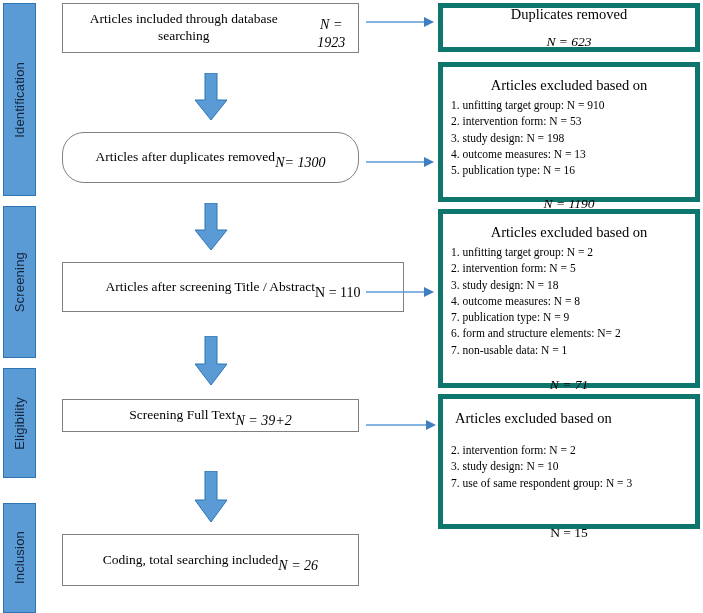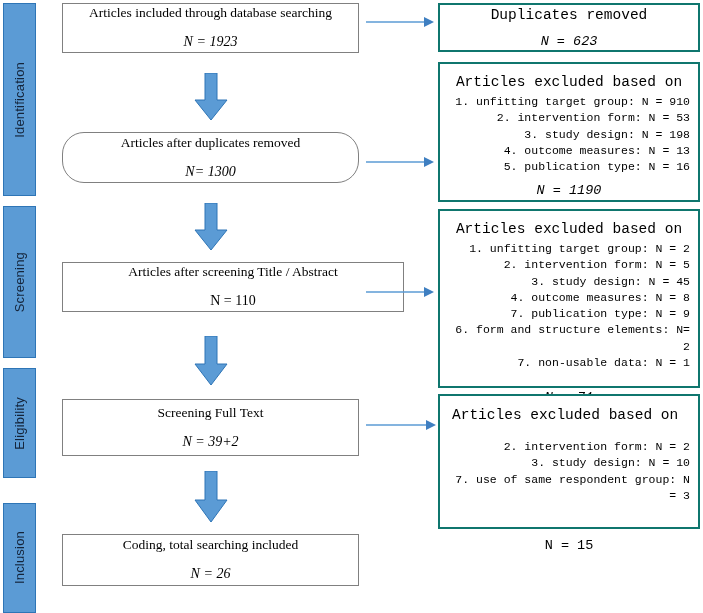--- a/index.html
+++ b/index.html
@@ -40,21 +40,21 @@
 
   
   .flow-box {
     position: absolute;
     background: #ffffff;
     border: 1px solid #808080;
     box-sizing: border-box;
     font-family: "Liberation Serif", serif;
     color: #000000;
     display: flex;
-    flex-direction: column;
+    flex-direction: row;
     align-items: center;
     justify-content: center;
   }
   .flow-box .line1 {
     font-size: 13.5px;
     line-height: 1.25;
     text-align: center;
   }
   .flow-box .line2 {
     font-size: 14px;
@@ -63,23 +63,23 @@
     margin-top: 11px;
   }
   .flow-box .line2.italic {
     font-style: italic;
   }
 
   
   .excl-box {
     position: absolute;
     background: #ffffff;
-    border: 2px solid #0f766e;
+    border: 5px solid #0f766e;
     box-sizing: border-box;
-    font-family: Liberation Mono, monospace;
+    font-family: Liberation Serif, serif;
     color: #000000;
     padding: 6px 8px;
     display: flex;
     flex-direction: column;
   }
   .excl-box.center-content {
     align-items: center;
     justify-content: center;
   }
   .excl-title {
@@ -94,21 +94,21 @@
   }
   .excl-reasons {
     list-style: none;
     margin: 2px 0 0 0;
     padding: 0;
     width: 100%;
   }
   .excl-reasons li {
     font-size: 11.5px;
     line-height: 1.42;
-    text-align: right;
+    text-align: left;
   }
   .excl-total {
     font-size: 13.5px;
     text-align: center;
     width: 100%;
   }
   .excl-total.italic {
     font-style: italic;
     text-align: center;
   }
@@ -158,21 +158,21 @@
   <div class="flow-box" style="left:62px; top:132px; width:297px; height:51px;border-radius:22px;">
     <div class="line1">Articles after duplicates removed</div>
     <div class="line2 italic">N= 1300</div>
   </div>
 
   <div class="flow-box" style="left:62px; top:262px; width:342px; height:50px;">
     <div class="line1">Articles after screening Title / Abstract</div>
     <div class="line2">N = 110</div>
   </div>
 
-  <div class="flow-box" style="left:62px; top:399px; width:297px; height:57px;">
+  <div class="flow-box" style="left:62px; top:399px; width:297px; height:33px;">
     <div class="line1">Screening Full Text</div>
     <div class="line2 italic">N = 39+2</div>
   </div>
 
   <div class="flow-box" style="left:62px; top:534px; width:297px; height:52px;">
     <div class="line1">Coding, total searching included</div>
     <div class="line2 italic">N = 26</div>
   </div>
 
   <div class="down-arrow" style="left:194px; top:73px;">
@@ -234,29 +234,29 @@
 
   <div class="excl-box" style="left:438px; top:62px; width:262px; height:140px; justify-content:flex-start;">
     <div class="excl-title" style="margin-top:3px;">Articles excluded based on</div>
     <ul class="excl-reasons">
       <li>1. unfitting target group: N = 910</li>
       <li>2. intervention form: N = 53</li>
       <li>3. study design: N = 198</li>
       <li>4. outcome measures: N = 13</li>
       <li>5. publication type: N = 16</li>
     </ul>
-    <div class="excl-total italic" style="margin-top:8px;">N = 1190</div>
+    <div class="excl-total italic" style="margin-top:18px;">N = 1190</div>
   </div>
 
   <div class="excl-box" style="left:438px; top:209px; width:262px; height:179px; justify-content:flex-start;">
     <div class="excl-title" style="margin-top:3px;">Articles excluded based on</div>
     <ul class="excl-reasons">
       <li>1. unfitting target group: N = 2</li>
       <li>2. intervention form: N = 5</li>
-      <li>3. study design: N = 45</li>
+      <li>3. study design: N = 18</li>
       <li>4. outcome measures: N = 8</li>
       <li>7. publication type: N = 9</li>
       <li>6. form and structure elements: N= 2</li>
       <li>7. non-usable data: N = 1</li>
     </ul>
     <div class="excl-total italic" style="margin-top:19px;">N = 71</div>
   </div>
 
   <div class="excl-box" style="left:438px; top:394px; width:262px; height:135px; justify-content:flex-start;">
     <div class="excl-title left" style="margin-top:4px;">Articles excluded based on</div>

